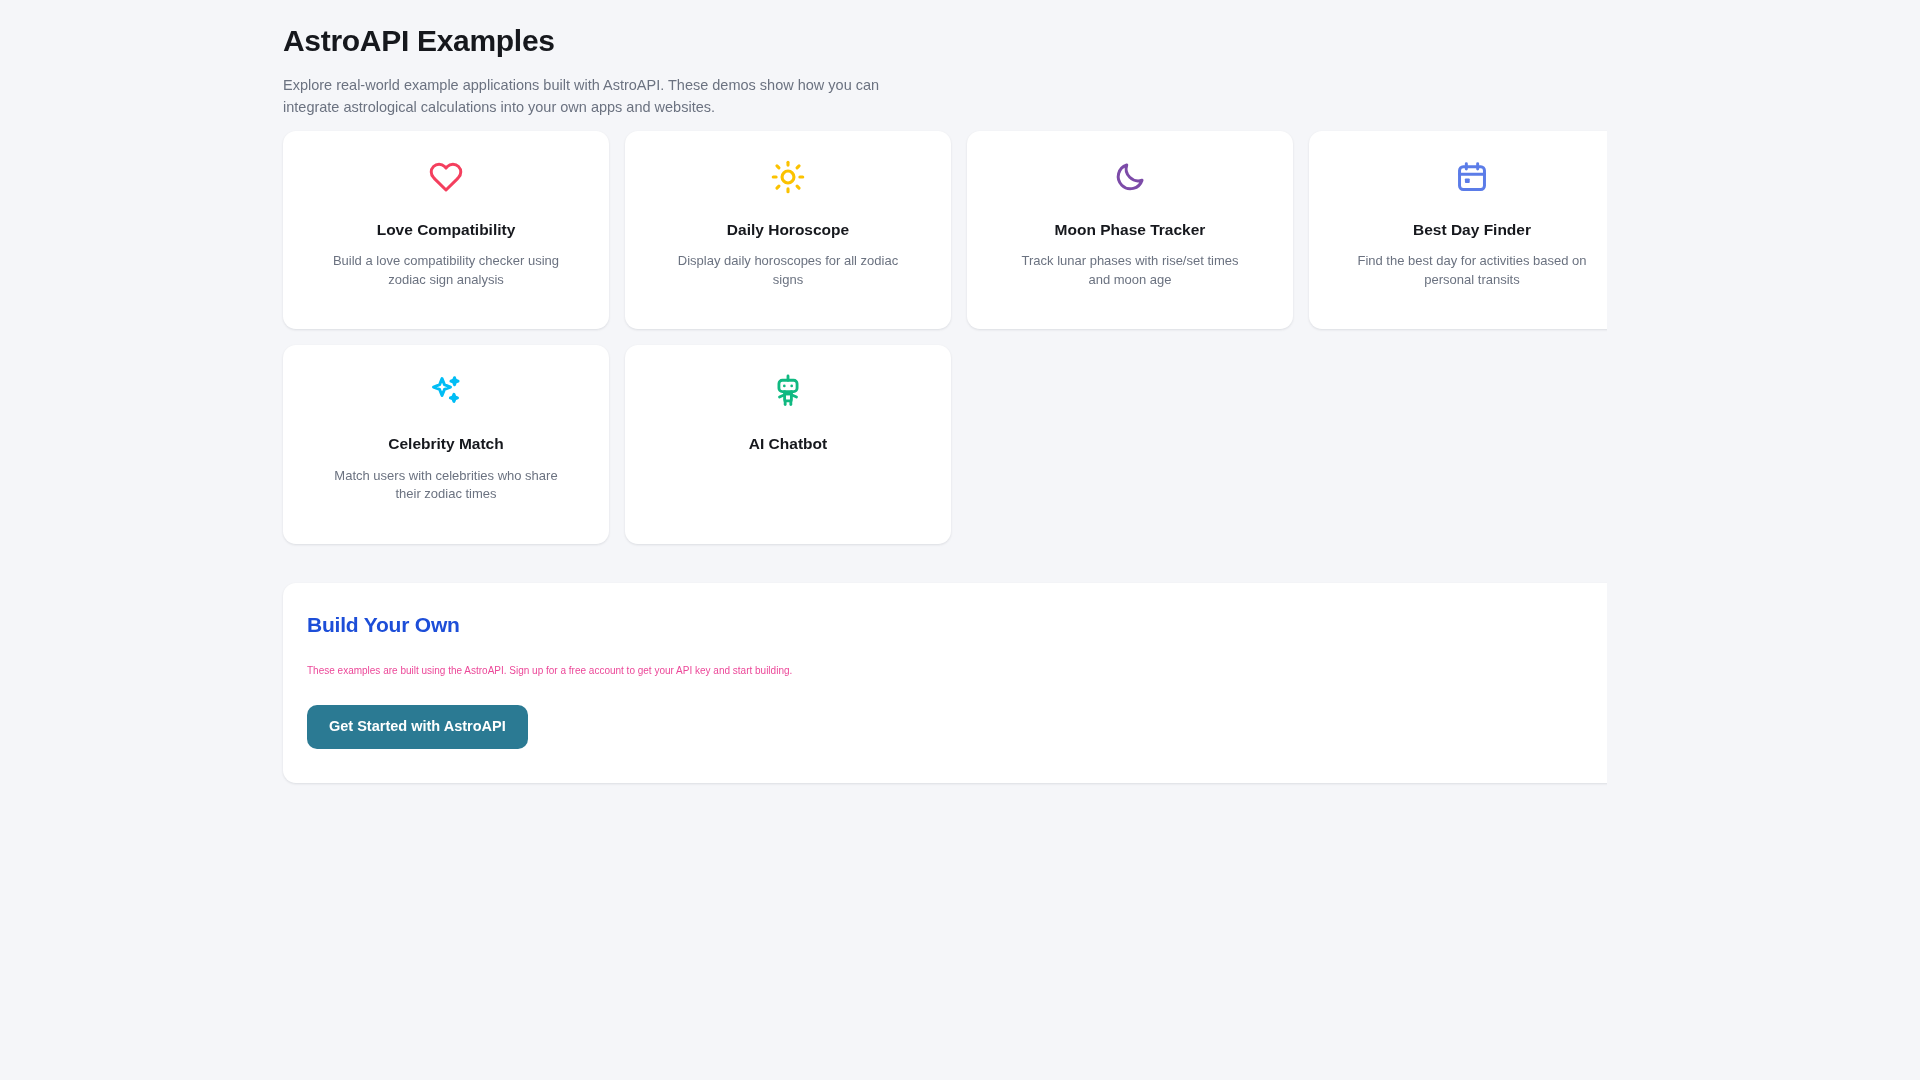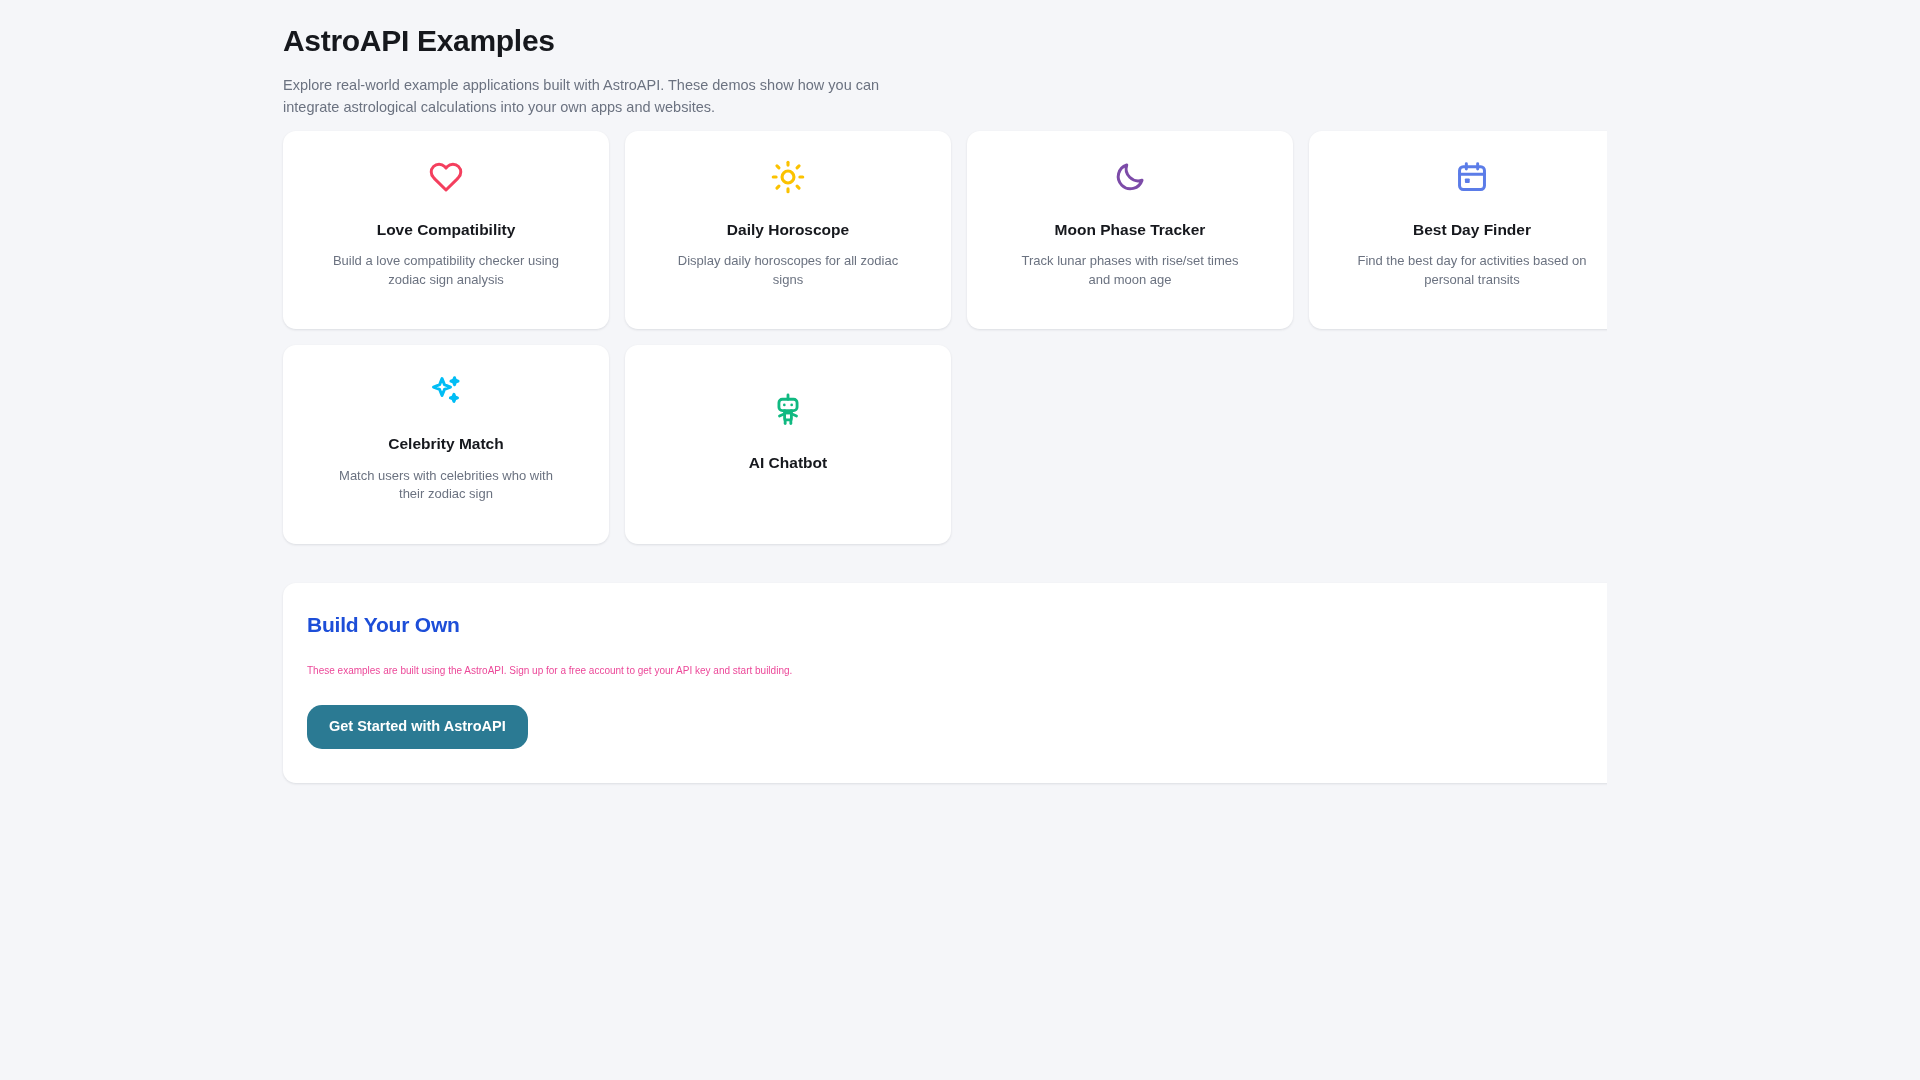--- a/index.html
+++ b/index.html
@@ -55,21 +55,20 @@
     background: #ffffff;
     border-radius: 13px;
     box-shadow: 0 1px 3px rgba(16, 24, 40, 0.07), 0 1px 2px rgba(16, 24, 40, 0.04);
     padding: 26px 20px 40px 20px;
     min-height: 196px;
     display: flex;
     flex-direction: column;
     align-items: center;
     text-align: center;
     cursor: pointer;
-    justify-content: center;
   }
 
   .card-icon {
     width: 40px;
     height: 40px;
     display: flex;
     align-items: center;
     justify-content: center;
     margin-bottom: 23px;
   }
@@ -118,21 +117,21 @@
   }
 
   .cta-button {
     display: inline-block;
     background: #2b7a93;
     color: #ffffff;
     font-size: 14.5px;
     font-weight: 700;
     font-family: "Liberation Sans", sans-serif;
     border: none;
-    border-radius: 15px;
+    border-radius: 10px;
     padding: 13px 22px;
     cursor: pointer;
     line-height: 1.2;
   }
 </style>
 </head>
 <body>
 
 <div class="page">
   <div class="container">
@@ -200,21 +199,21 @@
 
       <div class="example-card">
         <span class="card-icon">
           <svg width="34" height="34" viewBox="0 0 24 24" fill="none" stroke="#00bdf5" stroke-width="2.1" stroke-linecap="round" stroke-linejoin="round">
             <path d="M9.2 3.2l1.7 4.3 4.3 1.7-4.3 1.7-1.7 4.3-1.7-4.3L3.2 9.2l4.3-1.7z"></path>
             <path d="M18 2.6l.7 1.8 1.8.7-1.8.7-.7 1.8-.7-1.8-1.8-.7 1.8-.7z"></path>
             <path d="M17.6 14.4l.7 1.8 1.8.7-1.8.7-.7 1.8-.7-1.8-1.8-.7 1.8-.7z"></path>
           </svg>
         </span>
         <div class="card-title">Celebrity Match</div>
-        <div class="card-desc">Match users with celebrities who with their zodiac sign</div>
+        <div class="card-desc">Match users with celebrities who share their zodiac times</div>
       </div>
 
       <div class="example-card">
         <span class="card-icon">
           <svg width="34" height="34" viewBox="0 0 24 24" fill="none" stroke="#10b981" stroke-width="2" stroke-linecap="round" stroke-linejoin="round">
             <rect x="5.6" y="4.4" width="12.8" height="8" rx="2.4"></rect>
             <line x1="12" y1="1.4" x2="12" y2="4.4"></line>
             <circle cx="9.4" cy="8.4" r="0.95" fill="#10b981" stroke="none"></circle>
             <circle cx="14.6" cy="8.4" r="0.95" fill="#10b981" stroke="none"></circle>
             <path d="M9.6 12.4v1.6h4.8v-1.6"></path>

